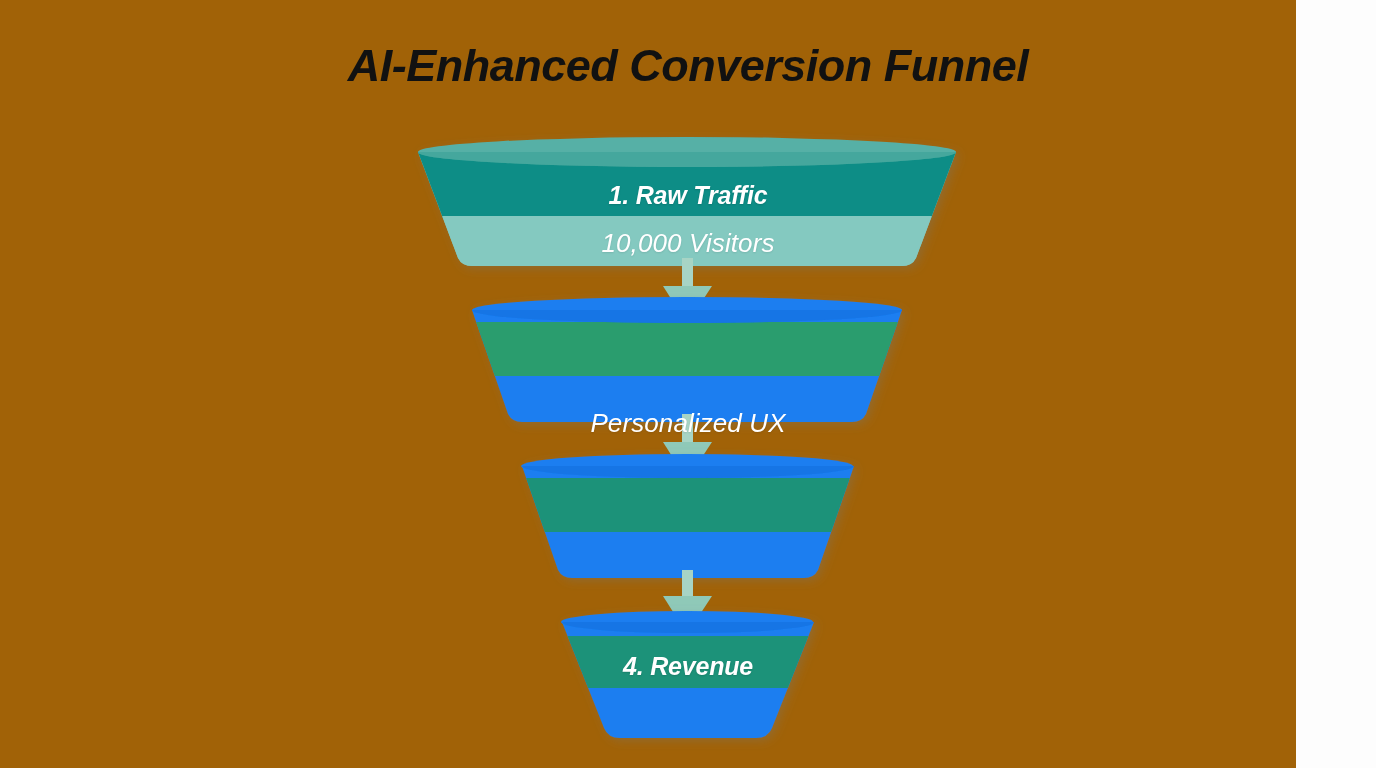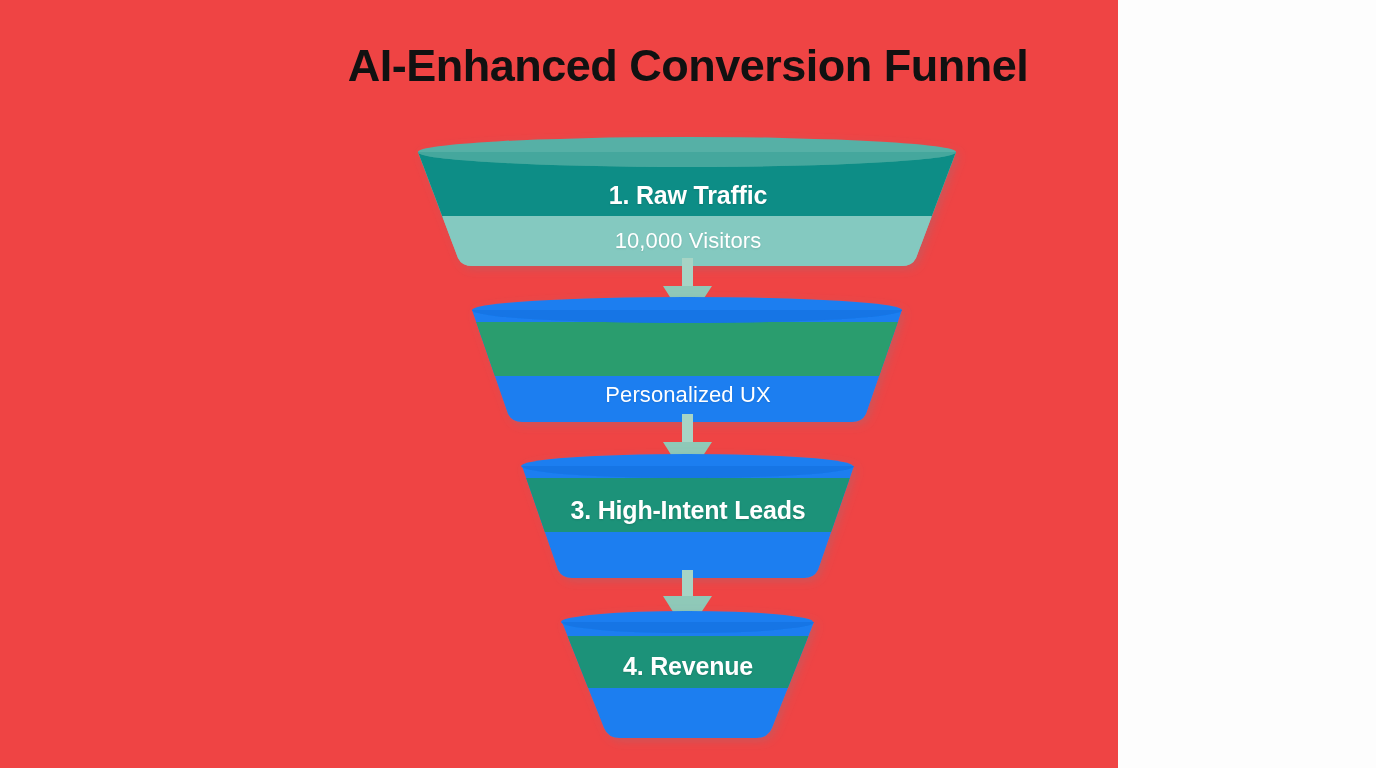--- a/index.html
+++ b/index.html
@@ -6,22 +6,23 @@
   * { box-sizing: border-box; }
   html, body {
     margin: 0; padding: 0;
     width: 1376px; height: 768px;
     background: #fdfdfd;
     font-family: "Liberation Sans", "DejaVu Sans", sans-serif;
     overflow: hidden;
   }
   #stage {
     position: relative;
-    width: 1118px; height: 768px;
-    background: #ef4444;
+    width: 1296px; height: 768px;
+    background: #a16207;
+    font-style: italic;
   }
   #chart-title {
     position: absolute;
     top: 40px; left: 0; width: 1376px;
     text-align: center;
     font-size: 45px;
     font-weight: bold;
     letter-spacing: -0.5px;
     color: #111111;
     font-family: "Liberation Sans", "DejaVu Sans", sans-serif;
@@ -40,21 +41,21 @@
     white-space: nowrap;
     pointer-events: none;
   }
   .stage-title {
     font-size: 25px;
     font-weight: bold;
     letter-spacing: -0.2px;
     text-shadow: 0 1px 2px rgba(0,0,0,0.14);
   }
   .stage-sub {
-    font-size: 22px;
+    font-size: 26px;
     font-weight: normal;
     letter-spacing: 0.1px;
     text-shadow: 0 1px 2px rgba(0,0,0,0.10);
   }
 </style>
 </head>
 <body>
 
 <div id="stage">
 
@@ -128,19 +129,18 @@
         <rect x="540" y="636" width="320" height="52" fill="#1f9279"></rect>
       </g>
       <ellipse cx="687" cy="622" rx="126" ry="11" fill="#1a7ef0"></ellipse>
       <path d="M 562 622 A 126 11 0 0 0 814 622" fill="#1169d6" opacity="0.45"></path>
     </g>
   </svg>
 
   <div class="stage-label stage-title" style="top:181px;">1. Raw Traffic</div>
   <div class="stage-label stage-sub" style="top:228px;">10,000 Visitors</div>
 
-  <div class="stage-label stage-sub" style="top:382px;">Personalized UX</div>
+  <div class="stage-label stage-sub" style="top:408px;">Personalized UX</div>
 
-  <div class="stage-label stage-title" style="top:496px;">3. High-Intent Leads</div>
 
   <div class="stage-label stage-title" style="top:652px;">4. Revenue</div>
 
 </div>
 
 </body></html>

